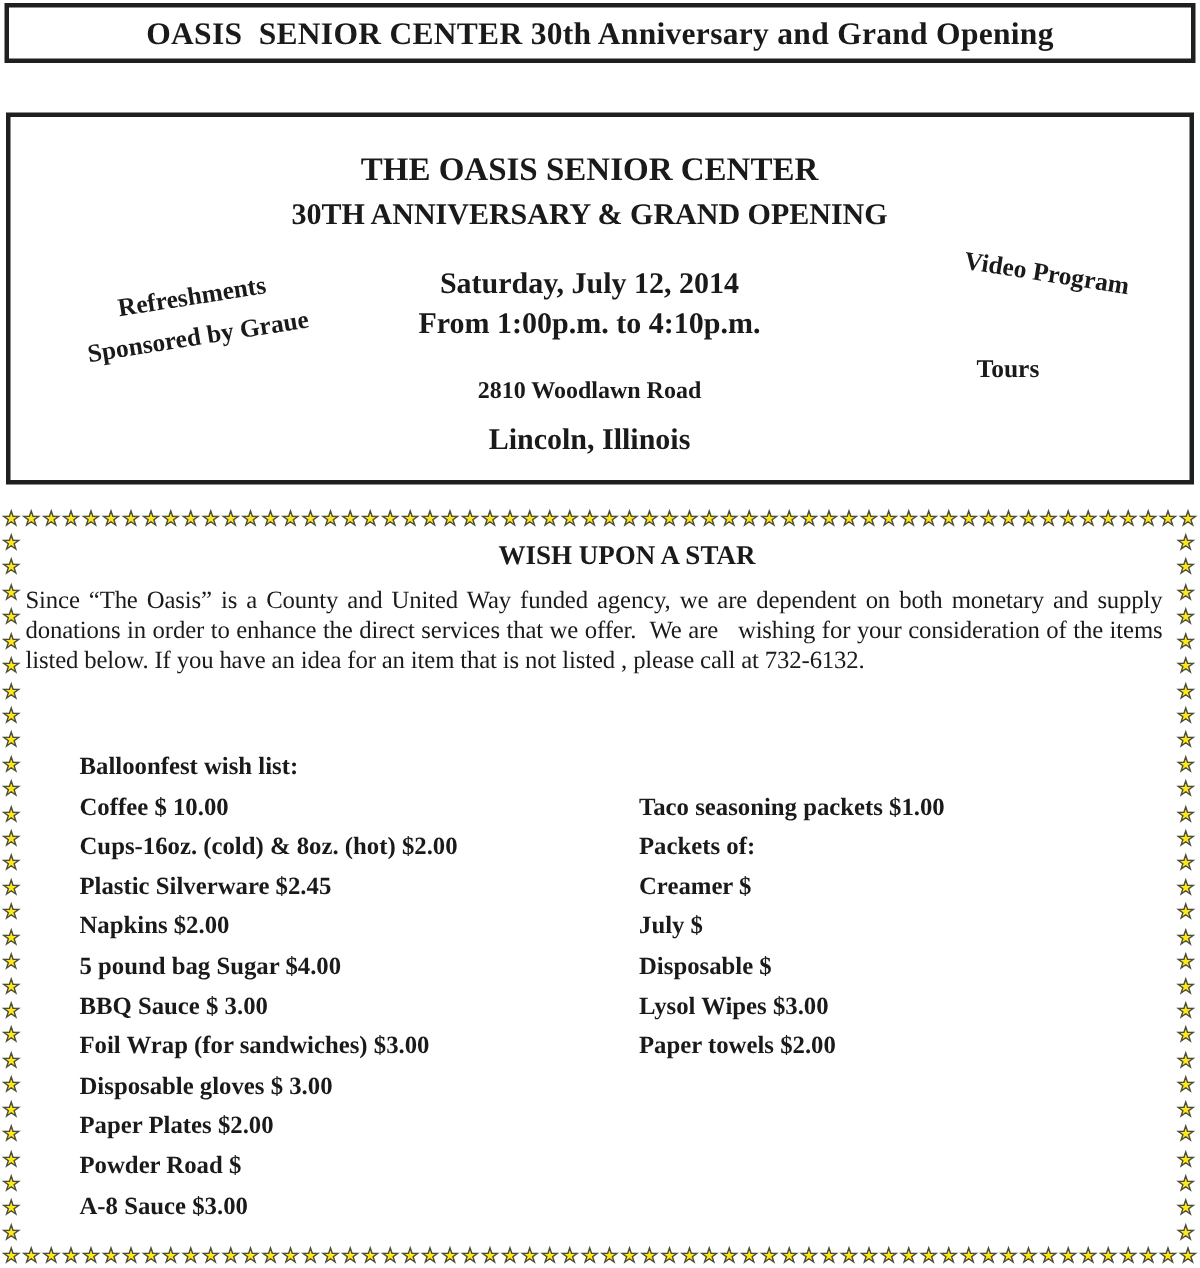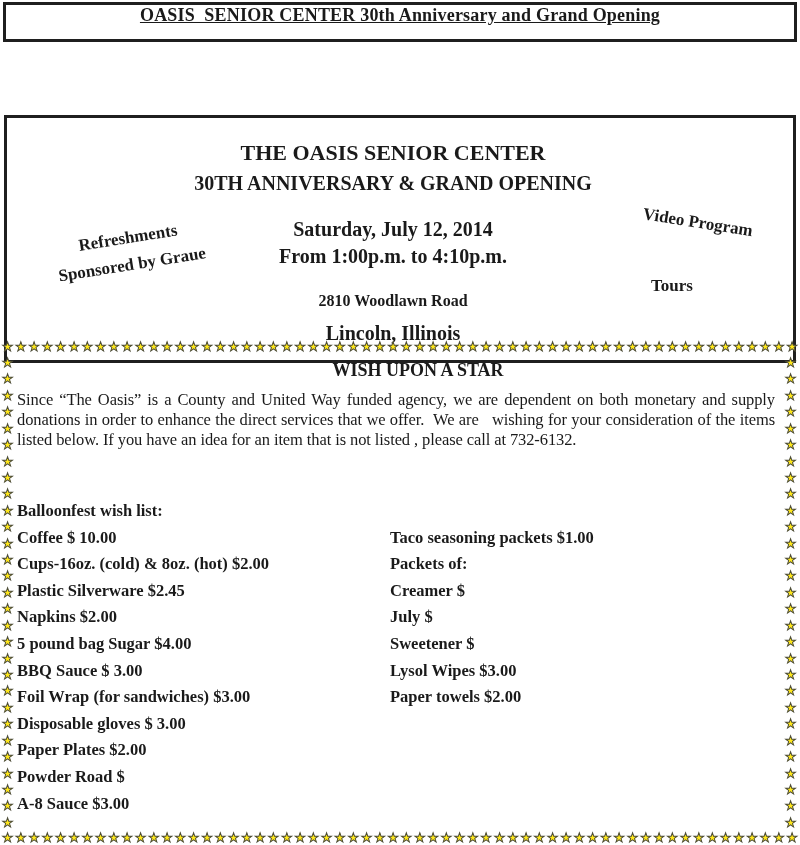--- a/index.html
+++ b/index.html
@@ -10,30 +10,29 @@
     font-family:"Liberation Serif","DejaVu Serif",serif;
     position:relative;
     overflow:hidden;
   }
 
   
   .banner {
     position:absolute; left:3px; top:2px;
     width:788px; height:34px;
     border:3px solid #1f1f1f;
-    display:flex; justify-content:center;
-    font-weight:bold; font-size:18px; letter-spacing:0.2px;text-decoration:underline;
+    display:flex; align-items:center; justify-content:center;
+    font-weight:bold; font-size:21px; letter-spacing:0.2px;
   }
 
   
   .event-box {
     position:absolute; left:4px; top:75px;
     width:786px; height:242px;
     border:3px solid #1f1f1f;
-    margin-top:40px;
   }
   .event-box .center-line {
     position:absolute; left:0; right:14px;
     text-align:center; font-weight:bold; white-space:nowrap;
   }
   .ev-title    { top:22px;  font-size:22px; }
   .ev-subtitle { top:54px;  font-size:20px; }
   .ev-date1    { top:100px; font-size:20px; }
   .ev-date2    { top:127px; font-size:20px; }
   .ev-addr1    { top:174px; font-size:16px; }
@@ -75,21 +74,21 @@
 
   .wish-heading {
     position:absolute; top:20px; left:0; right:0;
     text-align:center; font-weight:bold; font-size:18px;padding-left:36px;
   }
   .wish-paragraph {
     position:absolute; top:50px; left:17px; right:25px;
     font-size:16.5px; line-height:20px;
     text-align:justify; letter-spacing:-0.1px;
   }
-  .wish-col { position:absolute; font-weight:bold; font-size:16.5px; }
+  .wish-col { position:absolute; font-weight:bold; font-size:16.5px;margin-left:36px; }
   .wish-col .wish-item, .wish-col .wish-header { line-height:26.6px; white-space:nowrap; }
   .wish-left  { top:158px; left:17px; }
   .wish-right { top:184.6px; left:390px; }
 </style>
 </head>
 <body>
 
 <div class="banner">
   <span>OASIS &nbsp;SENIOR CENTER 30th Anniversary and Grand Opening</span>
 </div>
@@ -313,17 +312,17 @@
       <div class="wish-item">Disposable gloves $ 3.00</div>
       <div class="wish-item">Paper Plates $2.00</div>
       <div class="wish-item">Powder Road $</div>
       <div class="wish-item">A-8 Sauce $3.00</div>
     </div>
   <div class="wish-col wish-right">
       <div class="wish-item">Taco seasoning packets $1.00</div>
       <div class="wish-item">Packets of:</div>
       <div class="wish-item">Creamer $</div>
       <div class="wish-item">July $</div>
-      <div class="wish-item">Sweetener $</div>
+      <div class="wish-item">Disposable $</div>
       <div class="wish-item">Lysol Wipes $3.00</div>
       <div class="wish-item">Paper towels $2.00</div>
     </div>
 </div>
 
 </body></html>

